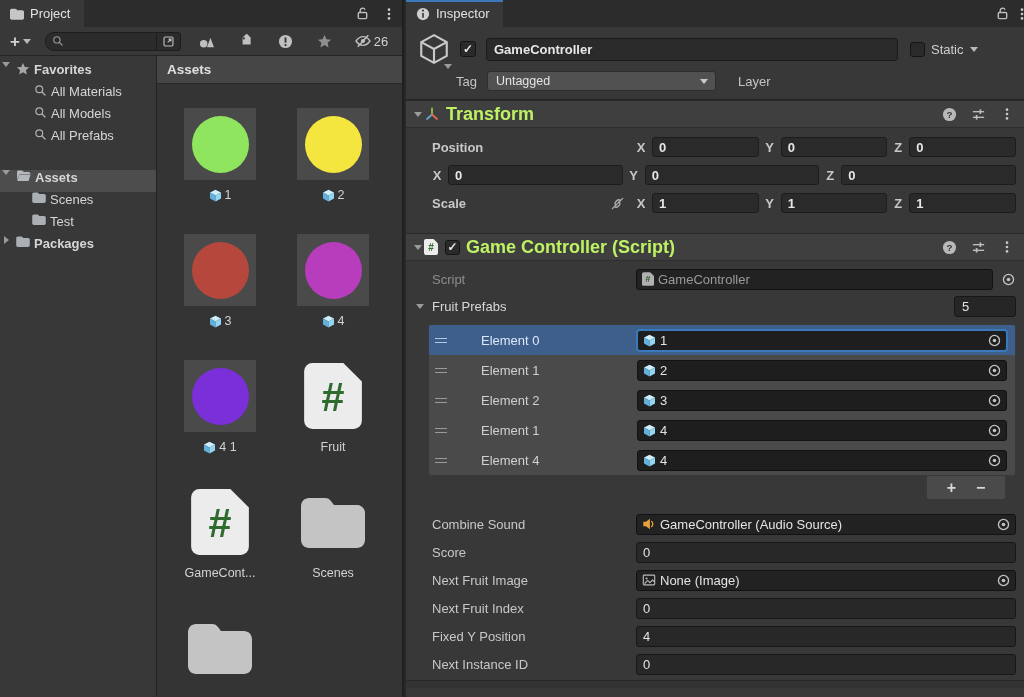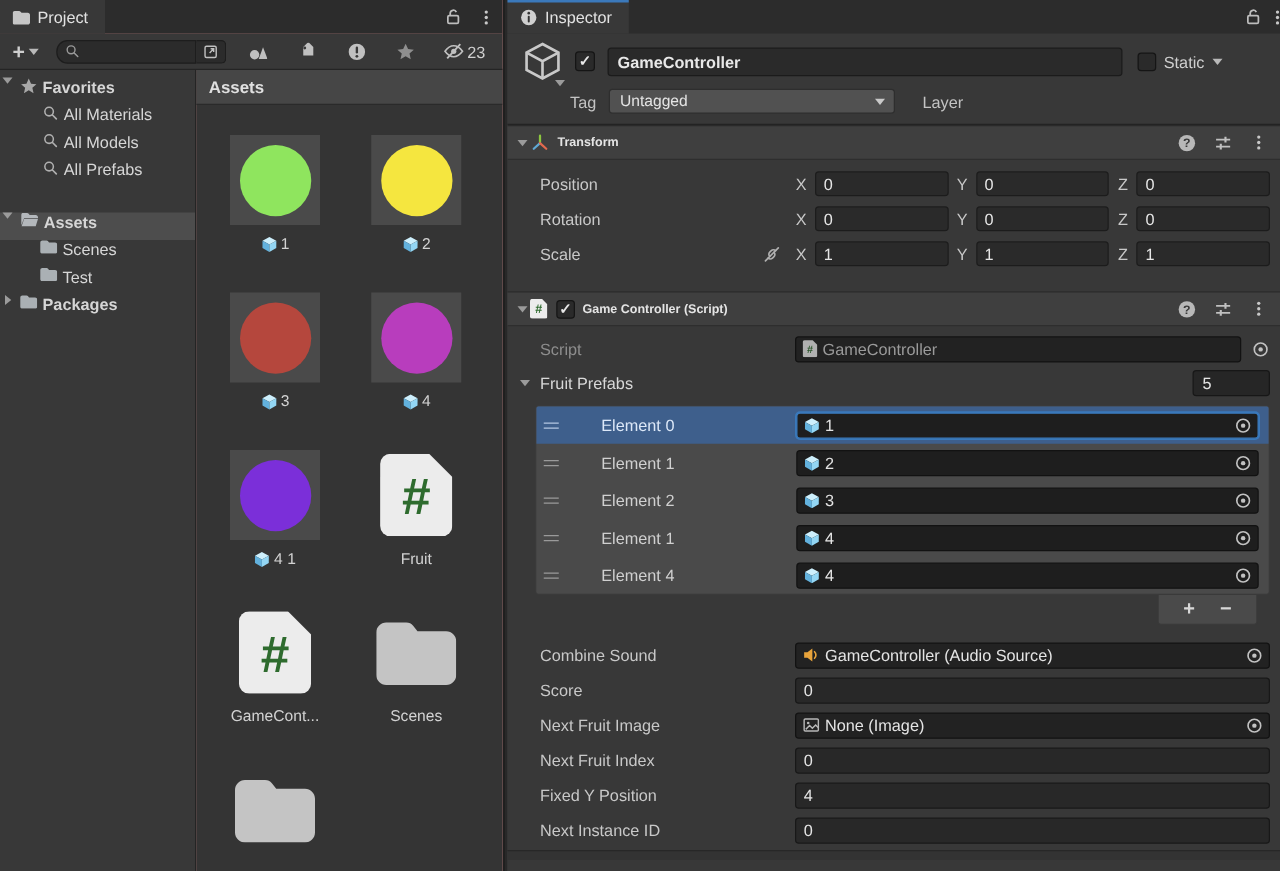--- a/index.html
+++ b/index.html
@@ -8,21 +8,21 @@
     background:#282828;
     font-family:"Liberation Sans", sans-serif;
     font-size:13px;
     color:#d4d4d4;
     position:relative;
     -webkit-font-smoothing:antialiased;
   }
   .icon { display:inline-block; vertical-align:middle; flex:none; }
 
   
-  .project-panel { position:absolute; left:0; top:0; width:404px; height:697px; background:#fca5a5; border-right:2px solid #1f1f1f; }
+  .project-panel { position:absolute; left:0; top:0; width:404px; height:697px; background:#fde047; border-right:2px solid #1f1f1f; }
   .tabbar { position:relative; height:27px; background:#2c2c2c; }
   .tab { display:inline-flex; align-items:center; gap:6px; height:27px; padding:0 14px 0 10px; background:#383838; color:#e2e2e2; position:relative; }
   .tab.active-blue::before { content:""; position:absolute; left:0; top:0; right:0; height:2px; background:#3b79bb; }
   .tabbar-right { position:absolute; right:6px; top:0; height:27px; display:flex; align-items:center; gap:12px; }
 
   .proj-toolbar { height:29px; background:#383838; border-bottom:1px solid #242424; display:flex; align-items:center; padding:0 4px; }
   .add-btn { display:flex; align-items:center; gap:3px; padding:0 6px; height:22px; color:#cfcfcf; }
   .add-plus { font-size:17px; font-weight:bold; line-height:1; }
   .caret-down { width:0; height:0; border-left:4px solid transparent; border-right:4px solid transparent; border-top:5px solid #b9b9b9; display:inline-block; }
   .search-pill { margin-left:8px; width:112px; height:19px; background:#2b2b2b; border:1px solid #1d1d1d; border-radius:9px 0 0 9px; display:flex; align-items:center; padding:0 4px 0 6px; }
@@ -66,25 +66,25 @@
   .static-wrap { display:flex; align-items:center; gap:6px; margin-left:12px; color:#cfcfcf; }
   .go-row2 { display:flex; align-items:center; height:24px; margin-top:6px; }
   .minilabel { color:#c4c4c4; }
   .dropdown { height:20px; background:#515151; border:1px solid #2e2e2e; border-radius:3px; display:flex; align-items:center; padding:0 8px; color:#e4e4e4; font-size:12.5px; position:relative; }
   .dropdown .caret-down { position:absolute; right:7px; border-top-color:#c9c9c9; }
   .dd-tag { margin-left:10px; width:229px; }
   .dd-layer { margin-left:10px; width:212px; }
   .layer-label { margin-left:22px; }
 
   .comp-header { height:28px; background:#3f3f3f; border-top:1px solid #2a2a2a; border-bottom:1px solid #2e2e2e; display:flex; align-items:center; padding:0 6px; }
-  .comp-title { font-weight:bold; color:#e5e5e5; font-size:10px; margin-left:6px; }
+  .comp-title { font-weight:bold; color:#bef264; font-size:18px; margin-left:6px; }
   .comp-header .spacer { flex:1; }
   .hdr-icons { display:flex; align-items:center; gap:14px; padding-right:4px; }
 
-  .prop-rows { padding:5px 0 6px 0; }
+  .prop-rows { padding:5px 0 6px 0;font-weight:bold; }
   .prop-row { height:28px; display:flex; align-items:center; padding:0 8px 0 26px; }
   .prop-label { width:204px; color:#c8c8c8; flex:none; white-space:nowrap; }
   .prop-label.dim { color:#8d8d8d; }
   .axis-group { display:flex; align-items:center; flex:1; gap:6px; }
   .axis-letter { color:#c8c8c8; width:10px; text-align:center; flex:none; }
   .num-field { flex:1; height:20px; background:#2a2a2a; border:1px solid #1c1c1c; border-radius:3px; color:#e6e6e6; display:flex; align-items:center; padding:0 6px; }
 
   .value-col { flex:1; display:flex; align-items:center; }
   .obj-field { flex:1; height:21px; background:#222222; border:1px solid #121212; border-radius:3px; display:flex; align-items:center; gap:4px; padding:0 4px 0 5px; color:#e4e4e4; position:relative; }
   .obj-field .picker { margin-left:auto; }
@@ -268,21 +268,21 @@
       </div>
       <div class="tool-btn">
         <svg class="icon" width="15" height="15" style="color:#8f8f8f">
             <use href="#sym-star"></use>
           </svg>
       </div>
       <div class="tool-btn" style="width:46px">
         <svg class="icon" width="18" height="14" style="color:#c0c0c0">
             <use href="#sym-eye-off"></use>
           </svg>
-        <span class="hidden-count">23</span>
+        <span class="hidden-count">26</span>
       </div>
     </div>
   </div>
 
   <div class="project-body">
     <div class="tree-pane">
       <div class="tree-row bold">
         <span class="fold">
             <span class="fold-open"></span>
           </span>
@@ -538,21 +538,20 @@
           <div class="num-field">
               <span>0</span>
             </div>
           <span class="axis-letter">Z</span>
           <div class="num-field">
               <span>0</span>
             </div>
         </div>
       </div>
       <div class="prop-row">
-        <span class="prop-label">Rotation</span>
         <div class="axis-group">
           <span class="axis-letter">X</span>
           <div class="num-field">
               <span>0</span>
             </div>
           <span class="axis-letter">Y</span>
           <div class="num-field">
               <span>0</span>
             </div>
           <span class="axis-letter">Z</span>

